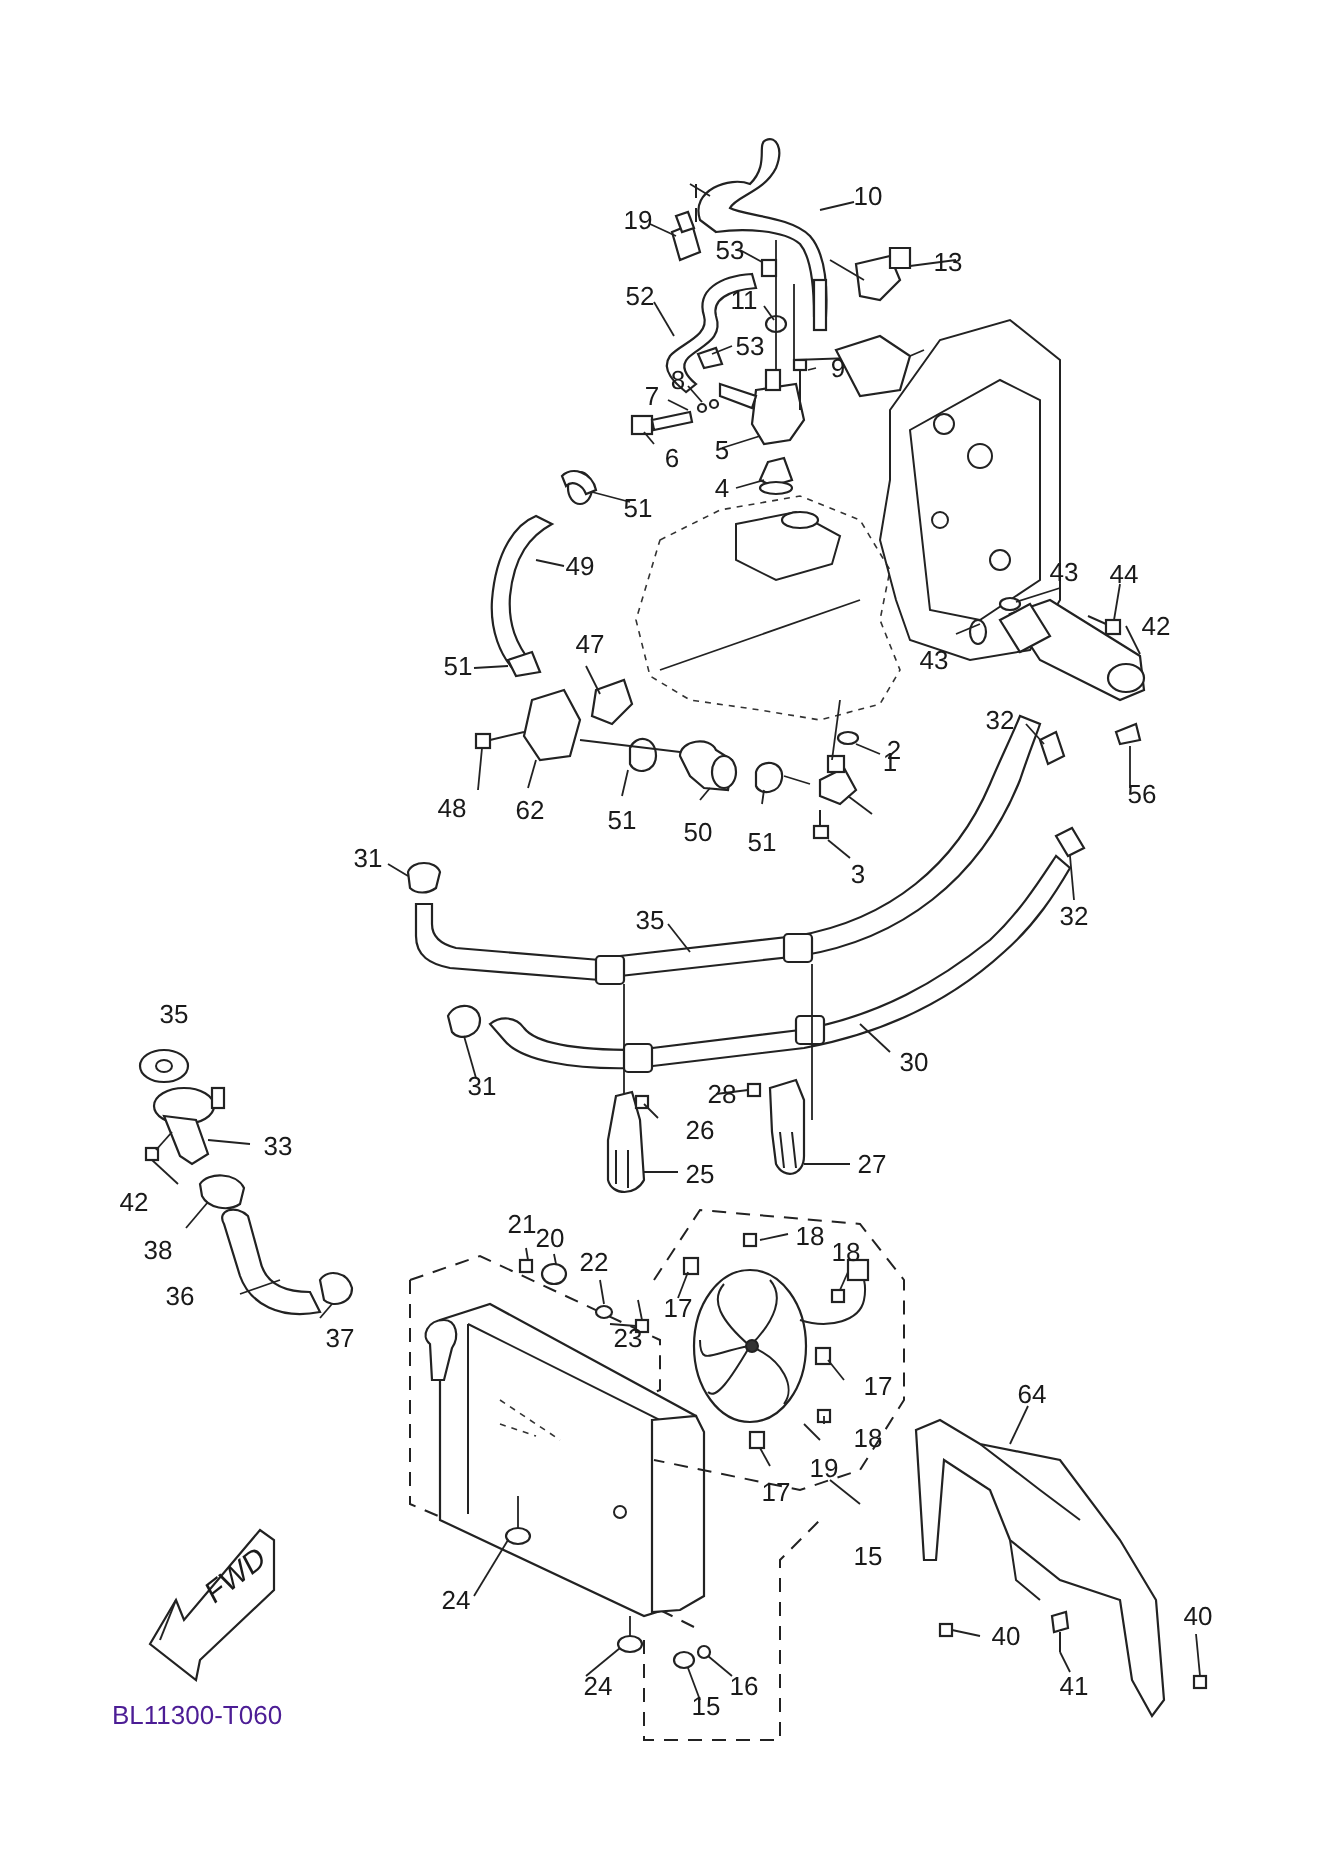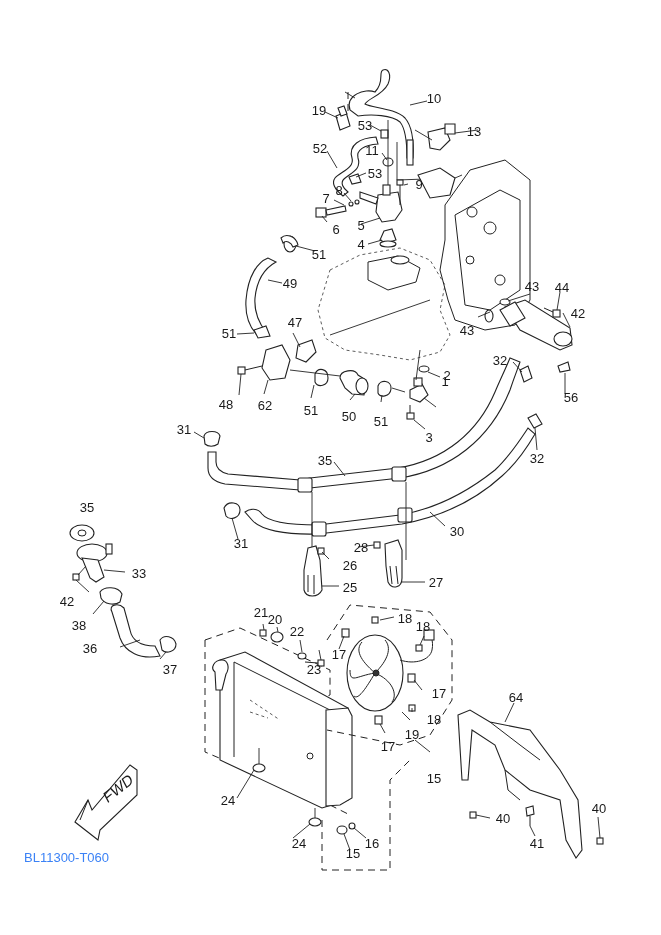--- a/index.html
+++ b/index.html
@@ -1,19 +1,19 @@
 <!DOCTYPE html>
 <html><head>
 <meta charset="utf-8">
 <style>
   html, body { margin: 0; padding: 0; background: #ffffff; }
   body { width: 661px; height: 935px; position: relative; overflow: hidden; font-family: "Liberation Sans", sans-serif; }
   #diagram { position: absolute; left: 0; top: 0; width: 661px; height: 935px; }
   .lbl { position: absolute; font-size: 13px; color: #1a1a1a; line-height: 1; white-space: nowrap; transform: translate(-50%, -50%); }
-  .code { position: absolute; left: 24px; top: 850px; font-size: 13px; color: #3b82f6; }
+  .code { position: absolute; left: 56px; top: 850px; font-size: 13px; color: #4c1d95; }
   svg .p { fill: #fff; stroke: #222; stroke-width: 1.1; }
   svg .l { fill: none; stroke: #222; stroke-width: 1; }
   svg .d { fill: none; stroke: #222; stroke-width: 1; stroke-dasharray: 7 5; }
   svg .dd { fill: none; stroke: #333; stroke-width: 0.8; stroke-dasharray: 3 3; }
   svg .lead { fill: none; stroke: #222; stroke-width: 0.9; }
   svg .dk { fill: #333; stroke: #222; stroke-width: 1; }
 </style>
 </head>
 <body>
 

